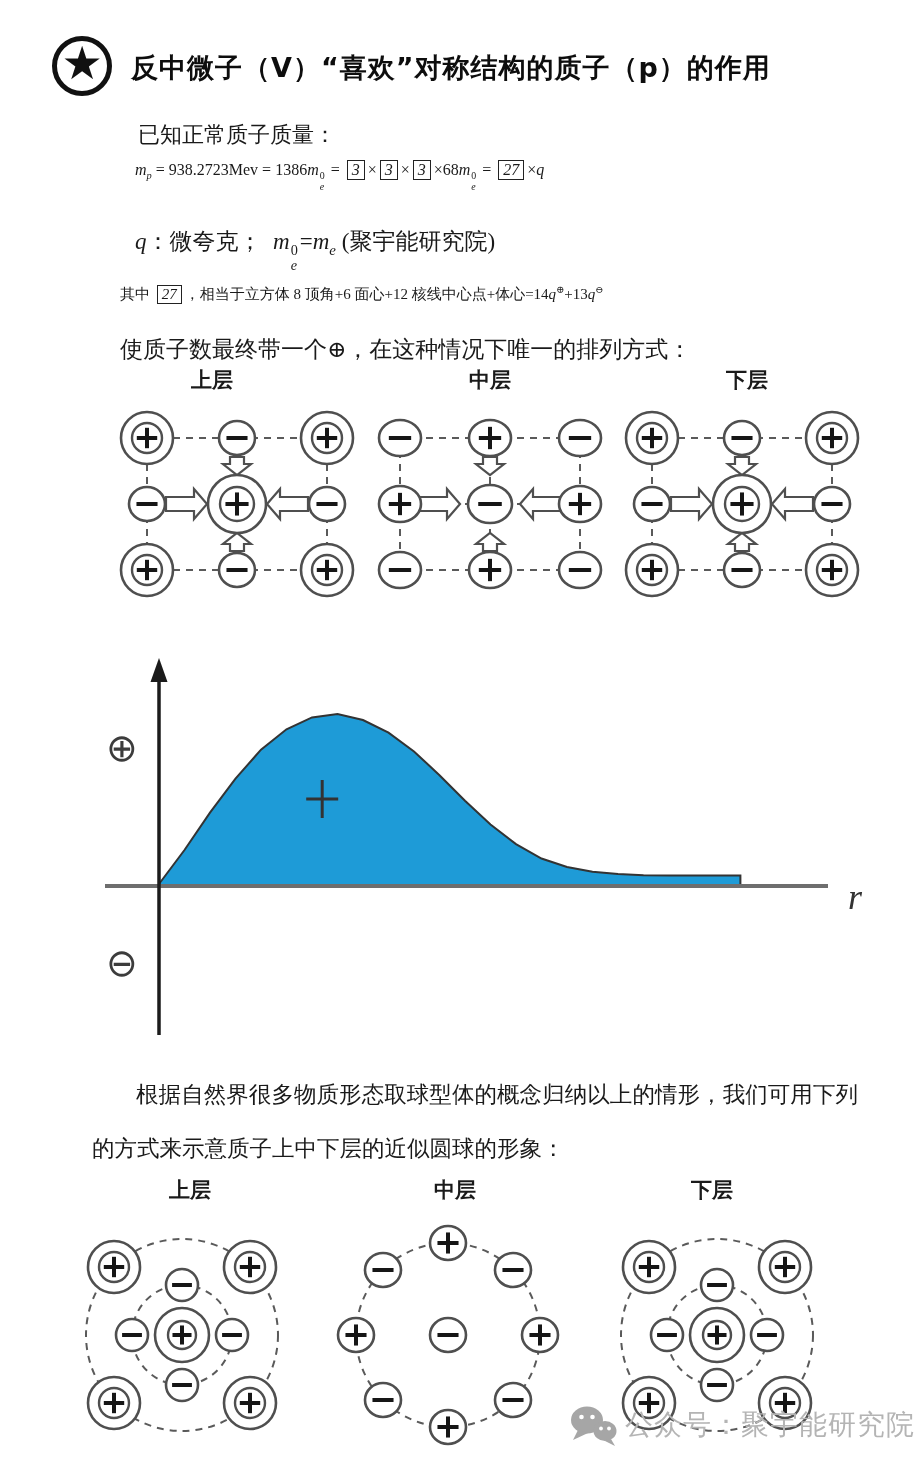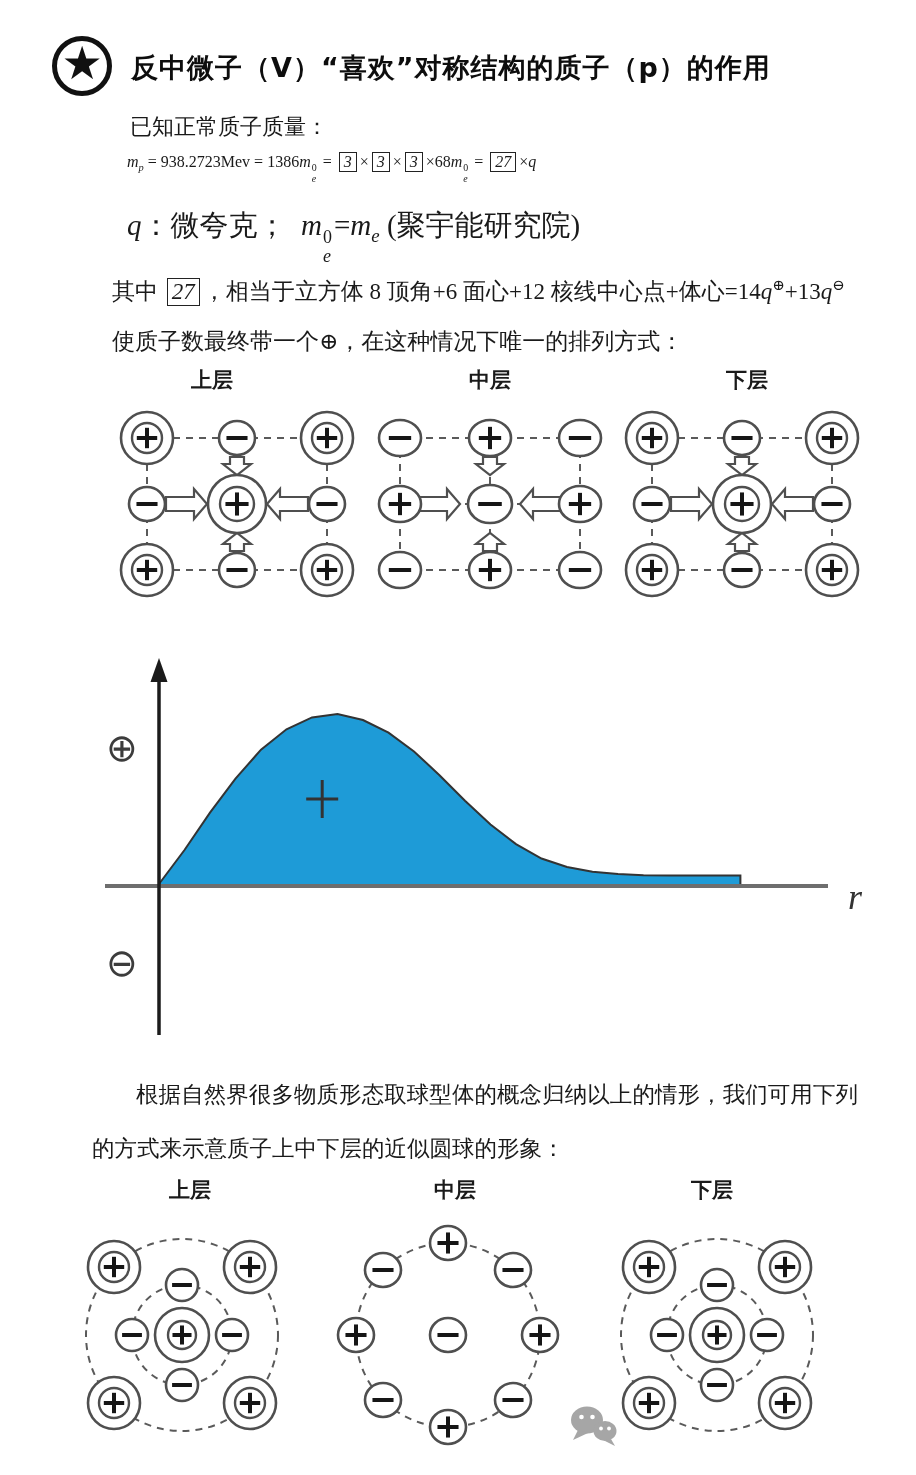--- a/index.html
+++ b/index.html
@@ -13,25 +13,25 @@
     border:5px solid #111;border-radius:50%;
     display:flex;align-items:center;justify-content:center;
     font-size:46px;line-height:1;color:#111;
   }
   .star span{transform:translateY(-2px);}
   h1.title{
     position:absolute;left:131px;top:50px;margin:0;
     font-size:27px;font-weight:bold;letter-spacing:1px;color:#0d0d0d;
     font-family:"DejaVu Sans","Liberation Sans",sans-serif;
   }
-  .t{position:absolute;margin:0;white-space:pre-wrap;}
+  .t{position:absolute;margin:8px;white-space:pre-wrap;}
   .known{left:130px;top:112px;font-size:22px;}
   .mp{left:127px;top:152px;font-size:16px;}
-  .quark{left:127px;top:206px;font-size:29px;}
-  .cube{left:112px;top:276px;font-size:23px;}
+  .quark{left:127px;top:218px;font-size:23px;}
+  .cube{left:112px;top:276px;font-size:15px;}
   .arr{left:112px;top:326px;font-size:23px;}
   .formula .it{font-style:italic;}
   .fbox{
     display:inline-block;border:1.6px solid #222;padding:0 4px;margin:0 3px;
     font-style:italic;line-height:1.15;
   }
   sub,sup{font-size:0.65em;}
   .ss{
     display:inline-flex;flex-direction:column;align-items:flex-start;
     font-size:0.62em;line-height:1.05;vertical-align:-0.45em;margin:0 2px 0 1px;
@@ -302,15 +302,16 @@
     <svg width="50" height="42" viewBox="0 0 50 42">
       <ellipse cx="19" cy="16" rx="16" ry="13.5" fill="#a6a6a6"></ellipse>
       <polygon points="10,26 5,36 20,29" fill="#a6a6a6"></polygon>
       <circle cx="13.5" cy="13" r="2.3" fill="#fff"></circle>
       <circle cx="24.5" cy="13" r="2.3" fill="#fff"></circle>
       <ellipse cx="37" cy="27" rx="11.5" ry="10" fill="#a6a6a6"></ellipse>
       <polygon points="43,35 47,42 36,36.5" fill="#a6a6a6"></polygon>
       <circle cx="33" cy="24.5" r="1.9" fill="#fff"></circle>
       <circle cx="41" cy="24.5" r="1.9" fill="#fff"></circle>
     </svg>
+    <span>公众号：聚宇能研究院</span>
   </div>
 
 </div>
 
 </body></html>

